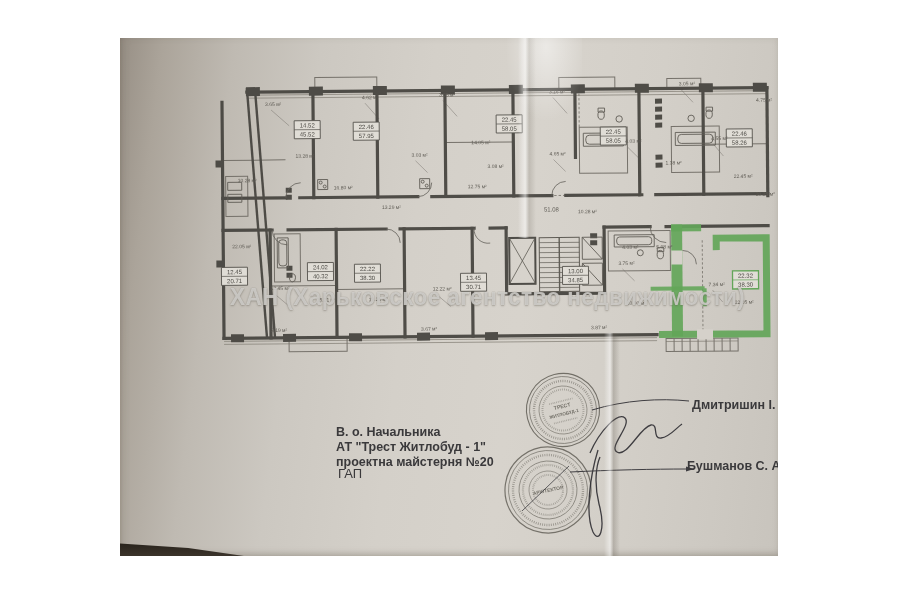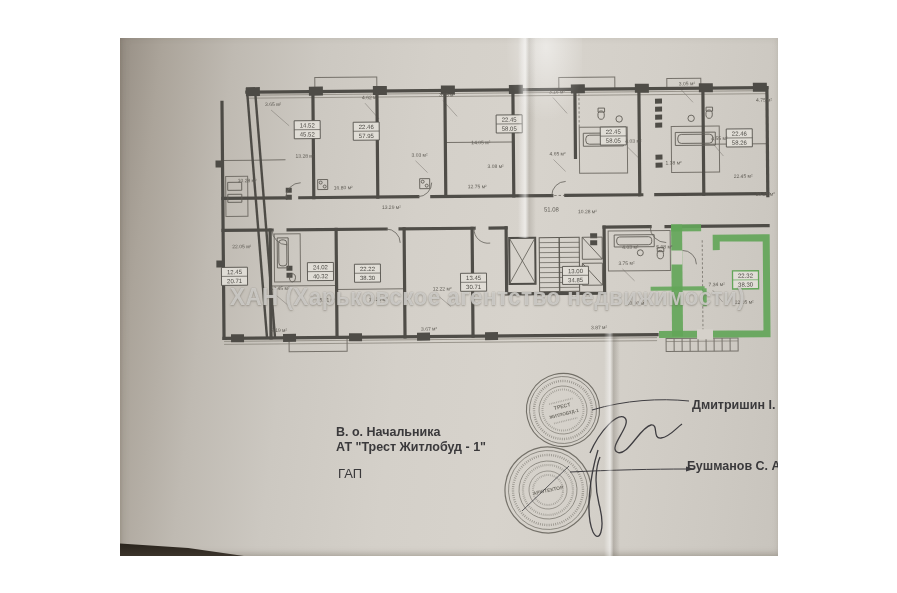--- a/index.html
+++ b/index.html
@@ -335,20 +335,21 @@
         <path d="M402,473 L449,428" stroke-width="0.8"></path>
         <polygon points="566,428.5 574,431 566,433.5" fill="#2f2e33" stroke="none"></polygon>
       </g>
     </svg>
 
     <div class="watermark">ХАН (Харьковское агентство недвижимости)</div>
 
     <div class="approvals-left">
       <div>В. о. Начальника</div>
       <div>АТ "Трест Житлобуд - 1"</div>
+      <div>проектна майстерня №20</div>
     </div>
     <div class="role">ГАП</div>
     <div class="name n1">Дмитришин І. В.</div>
     <div class="name n2">Бушманов С. А.</div>
 
     <div class="crease v1"></div>
     <div class="crease v2"></div>
     <div class="crease topfold"></div>
     <div class="tablecorner"></div>
   </div>

